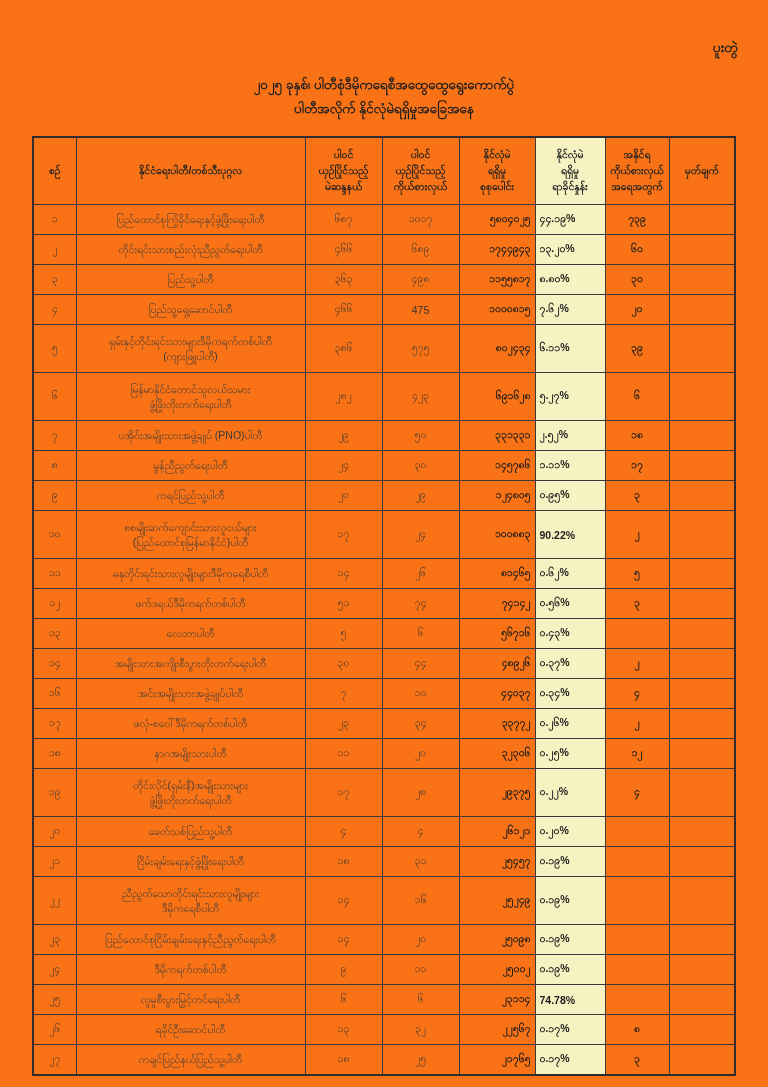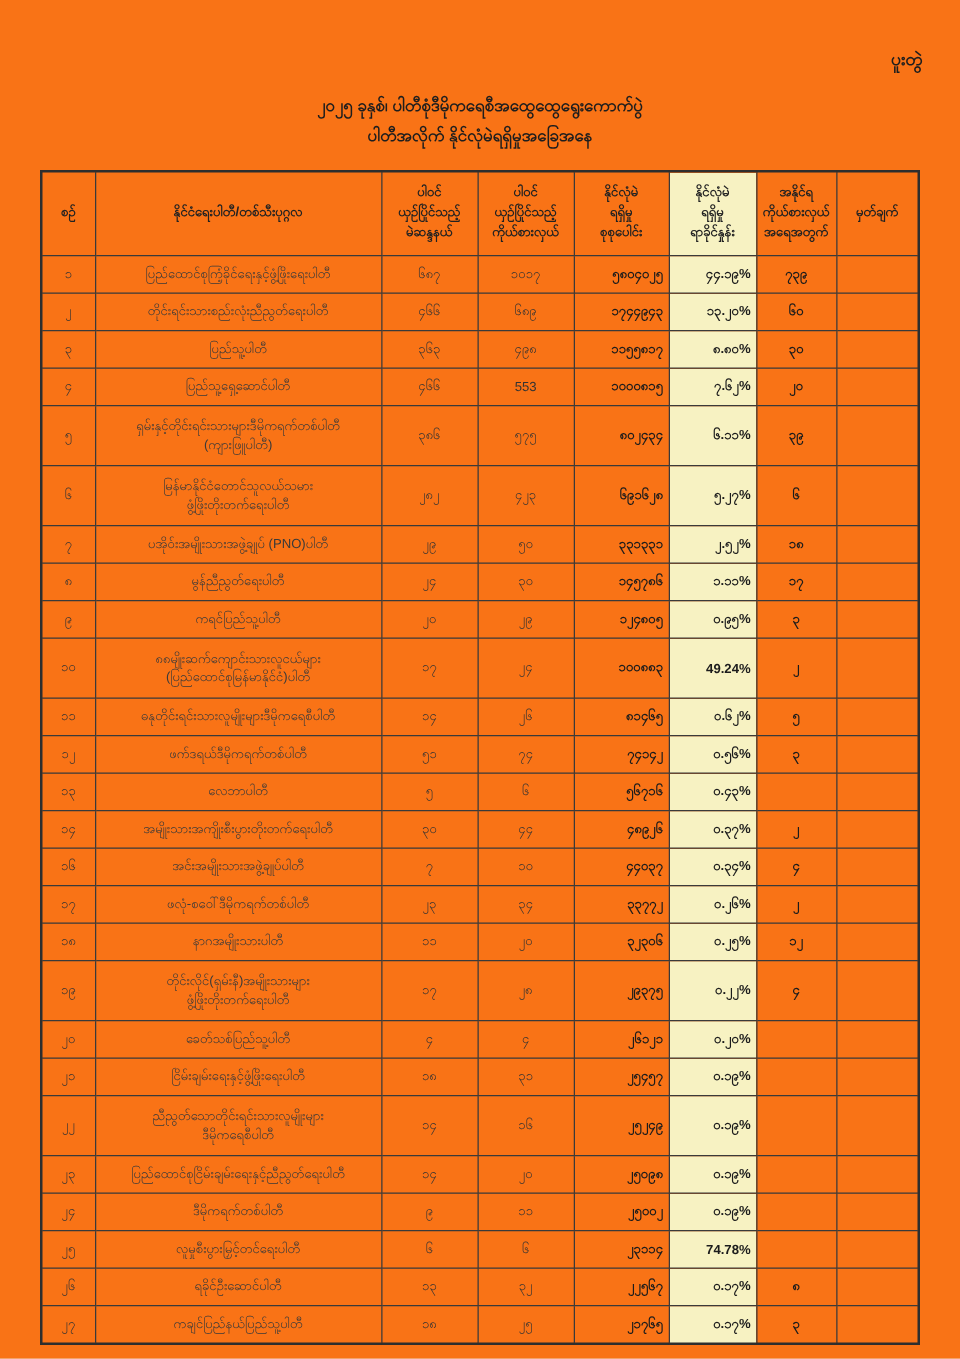--- a/index.html
+++ b/index.html
@@ -36,21 +36,21 @@
   }
   table.results th{
     font-weight:bold;text-align:center;
     white-space:pre-line;line-height:1.5;
     height:64px;color:#222;
   }
   td.c-no{text-align:center;color:#333;}
   td.c-party{text-align:center;color:#3a3a3a;line-height:1.35;font-size:10px;}
   td.c-mid{text-align:center;color:#333;}
   td.c-votes{text-align:right;font-weight:bold;color:#1c1c1c;font-size:11px;padding-right:7px;}
-  td.c-pct{text-align:right;font-weight:bold;color:#1c1c1c;font-size:11px;padding-right:5px;}
+  td.c-pct{font-weight:bold;color:#1c1c1c;font-size:11px;padding-right:5px;}
   td.c-win{text-align:center;font-weight:bold;color:#1c1c1c;font-size:11px;}
   td.c-rem{}
   .hl{background:#f7f2c2;}
   tr.norm td{height:27px;}
   tr.tall td{height:45px;}
 </style>
 </head>
 <body>
 
 <div class="page">
@@ -131,21 +131,21 @@
           <td class="c-pct hl">၈.၈၀%</td>
           <td class="c-win">၃၀</td>
           <td class="c-rem"></td>
         </tr>
         <tr class="norm">
           <td class="c-no">၄</td>
           <td class="c-party">
             <div>ပြည်သူ့ရှေ့ဆောင်ပါတီ</div>
           </td>
           <td class="c-mid">၄၆၆</td>
-          <td class="c-mid">553</td>
+          <td class="c-mid">475</td>
           <td class="c-votes">၁၀၀၀၈၁၅</td>
           <td class="c-pct hl">၇.၆၂%</td>
           <td class="c-win">၂၀</td>
           <td class="c-rem"></td>
         </tr>
         <tr class="tall">
           <td class="c-no">၅</td>
           <td class="c-party">
             <div>ရှမ်းနှင့်တိုင်းရင်းသားများဒီမိုကရက်တစ်ပါတီ</div>
             <div>(ကျားဖြူပါတီ)</div>
@@ -208,21 +208,21 @@
         </tr>
         <tr class="tall">
           <td class="c-no">၁၀</td>
           <td class="c-party">
             <div>၈၈မျိုးဆက်ကျောင်းသားလူငယ်များ</div>
             <div>(ပြည်ထောင်စုမြန်မာနိုင်ငံ)ပါတီ</div>
           </td>
           <td class="c-mid">၁၇</td>
           <td class="c-mid">၂၄</td>
           <td class="c-votes">၁၀၀၈၈၃</td>
-          <td class="c-pct hl">49.24%</td>
+          <td class="c-pct hl">90.22%</td>
           <td class="c-win">၂</td>
           <td class="c-rem"></td>
         </tr>
         <tr class="norm">
           <td class="c-no">၁၁</td>
           <td class="c-party">
             <div>ဓနုတိုင်းရင်းသားလူမျိုးများဒီမိုကရေစီပါတီ</div>
           </td>
           <td class="c-mid">၁၄</td>
           <td class="c-mid">၂၆</td>

